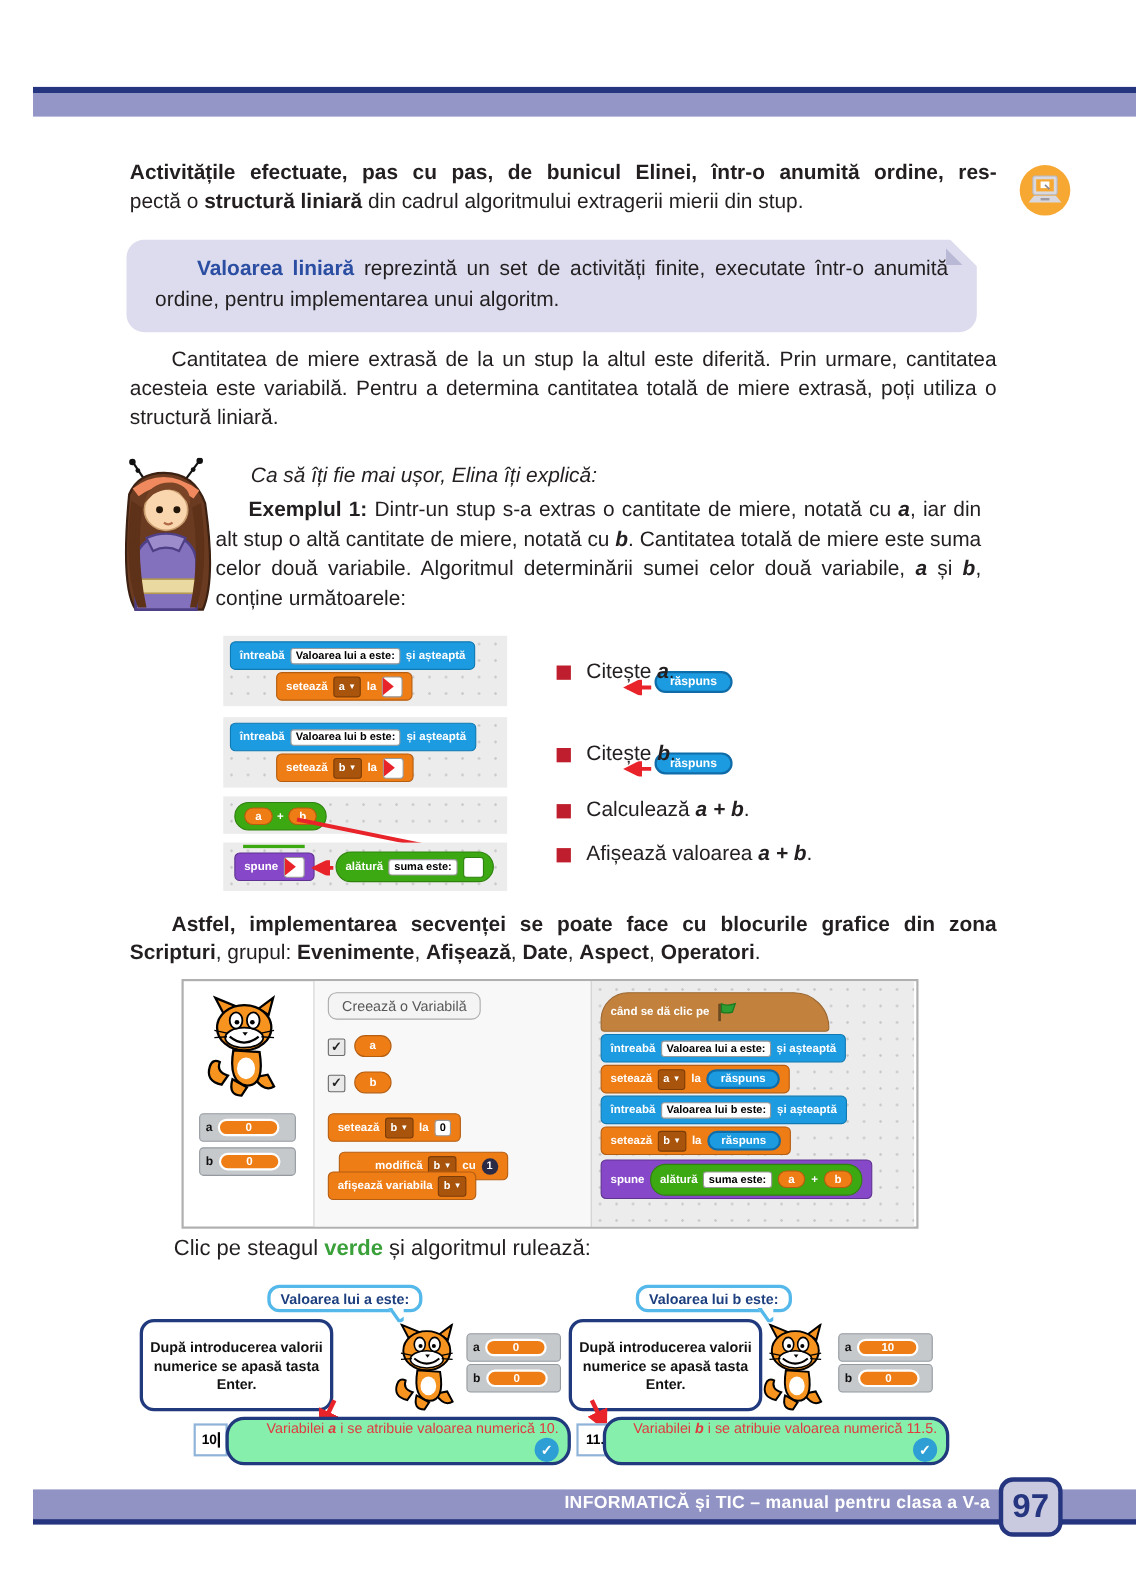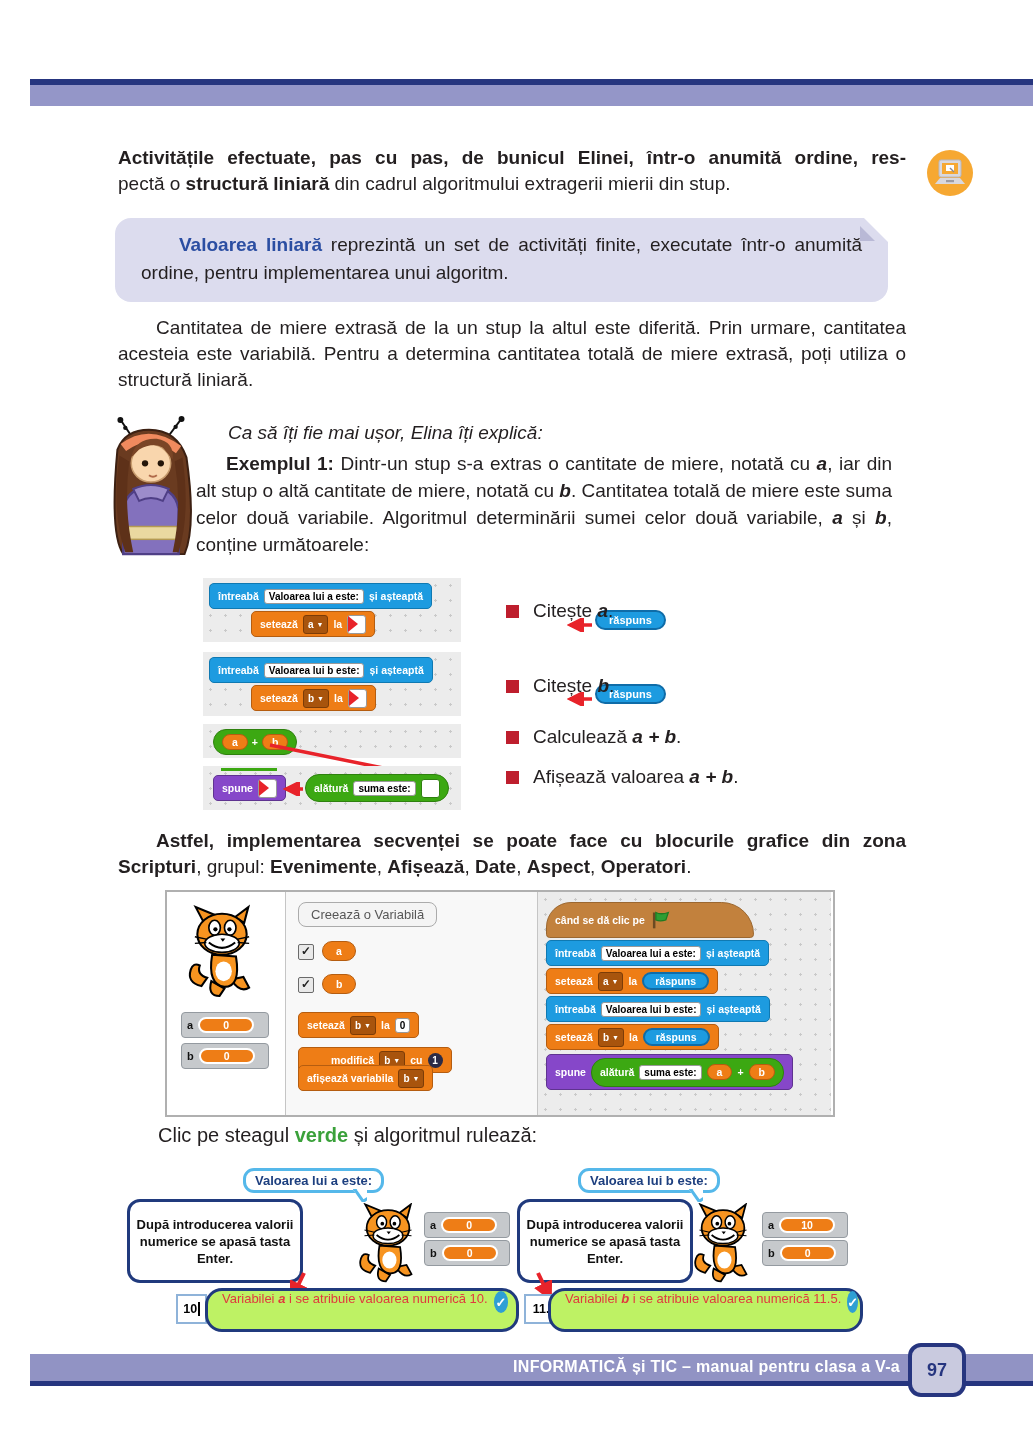--- a/index.html
+++ b/index.html
@@ -75,30 +75,30 @@
           padding:2px 9px;font-size:13px;font-weight:bold;color:#1d3f7f;white-space:nowrap;}
   .bubble .tail{position:absolute;right:14px;bottom:-12px;width:14px;height:13px;overflow:hidden;}
   .bubble .tail::before{content:"";position:absolute;left:3px;top:-7px;width:12px;height:12px;
           background:#fff;border:3px solid #55b8ea;transform:rotate(55deg);}
   .notebox{position:absolute;background:#fff;border:3px solid #203a7d;border-radius:13px;
            text-align:center;font-size:13px;font-weight:600;color:#111;
            display:flex;align-items:center;justify-content:center;padding:4px 6px;line-height:17px;}
   .inbox{position:absolute;background:#fff;border:2px solid #8fb3d9;display:flex;align-items:center;
          justify-content:center;font-size:12.5px;color:#000;font-weight:bold;}
   .caret{display:inline-block;width:1.5px;height:14px;background:#000;margin-left:1px;}
-  .msgbox{position:absolute;background:#bef264;border:3.5px solid #203a7d;border-radius:17px;
-          display:flex;align-items:flex-start;padding:0 8px 0 14px;}
+  .msgbox{position:absolute;background:#86efac;border:3.5px solid #203a7d;border-radius:17px;
+          display:flex;align-items:flex-end;padding:0 8px 0 14px;flex-direction:column;}
   .msgtxt{color:#e03a3e;font-size:13px;white-space:nowrap;flex:1;}
   .chkcirc{width:22px;height:22px;border-radius:50%;background:#2e9fd4;color:#fff;
            display:flex;align-items:center;justify-content:center;font-size:13px;font-weight:bold;margin-left:6px;}
 
   .footer-bar{background:#9193c4;}
   .footer-text{color:#fff;font-weight:bold;font-size:16px;letter-spacing:.3px;}
   .pagebadge{background:#c9cadf;border:4px solid #26357f;border-radius:13px;color:#26357f;
-             font-weight:bold;font-size:18px;display:flex;align-items:center;justify-content:center;}
+             font-weight:bold;font-size:30px;display:flex;align-items:center;justify-content:center;}
   .green-bold{color:#3aa13a;font-weight:bold;}
   .vr{font-style:italic;font-weight:bold;}
   svg{display:block;}
 </style>
 </head>
 <body>
 
 <div class="page">
 
   <svg width="0" height="0" style="position:absolute">
@@ -314,21 +314,21 @@
       <span class="varoval abs" style="left:36px;top:82px;padding:3px 13px;">b</span>
       <div class="sblk sb-orange abs" style="left:12px;top:120px;">
         <span>setează</span>
         <span class="ddown">
             <span>b</span>
             <span style="font-size:7px;">▼</span>
           </span>
         <span>la</span>
         <span class="wfield">0</span>
       </div>
-      <div class="sblk sb-orange abs" style="left:12px;top:155px;padding-left:32px;">
+      <div class="sblk sb-orange abs" style="left:22px;top:155px;padding-left:32px;">
         <span>modifică</span>
         <span class="ddown">
             <span>b</span>
             <span style="font-size:7px;">▼</span>
           </span>
         <span>cu</span>
         <span class="numcirc">1</span>
       </div>
       <div class="sblk sb-orange abs" style="left:12px;top:173px;">
         <span>afișează variabila</span>

